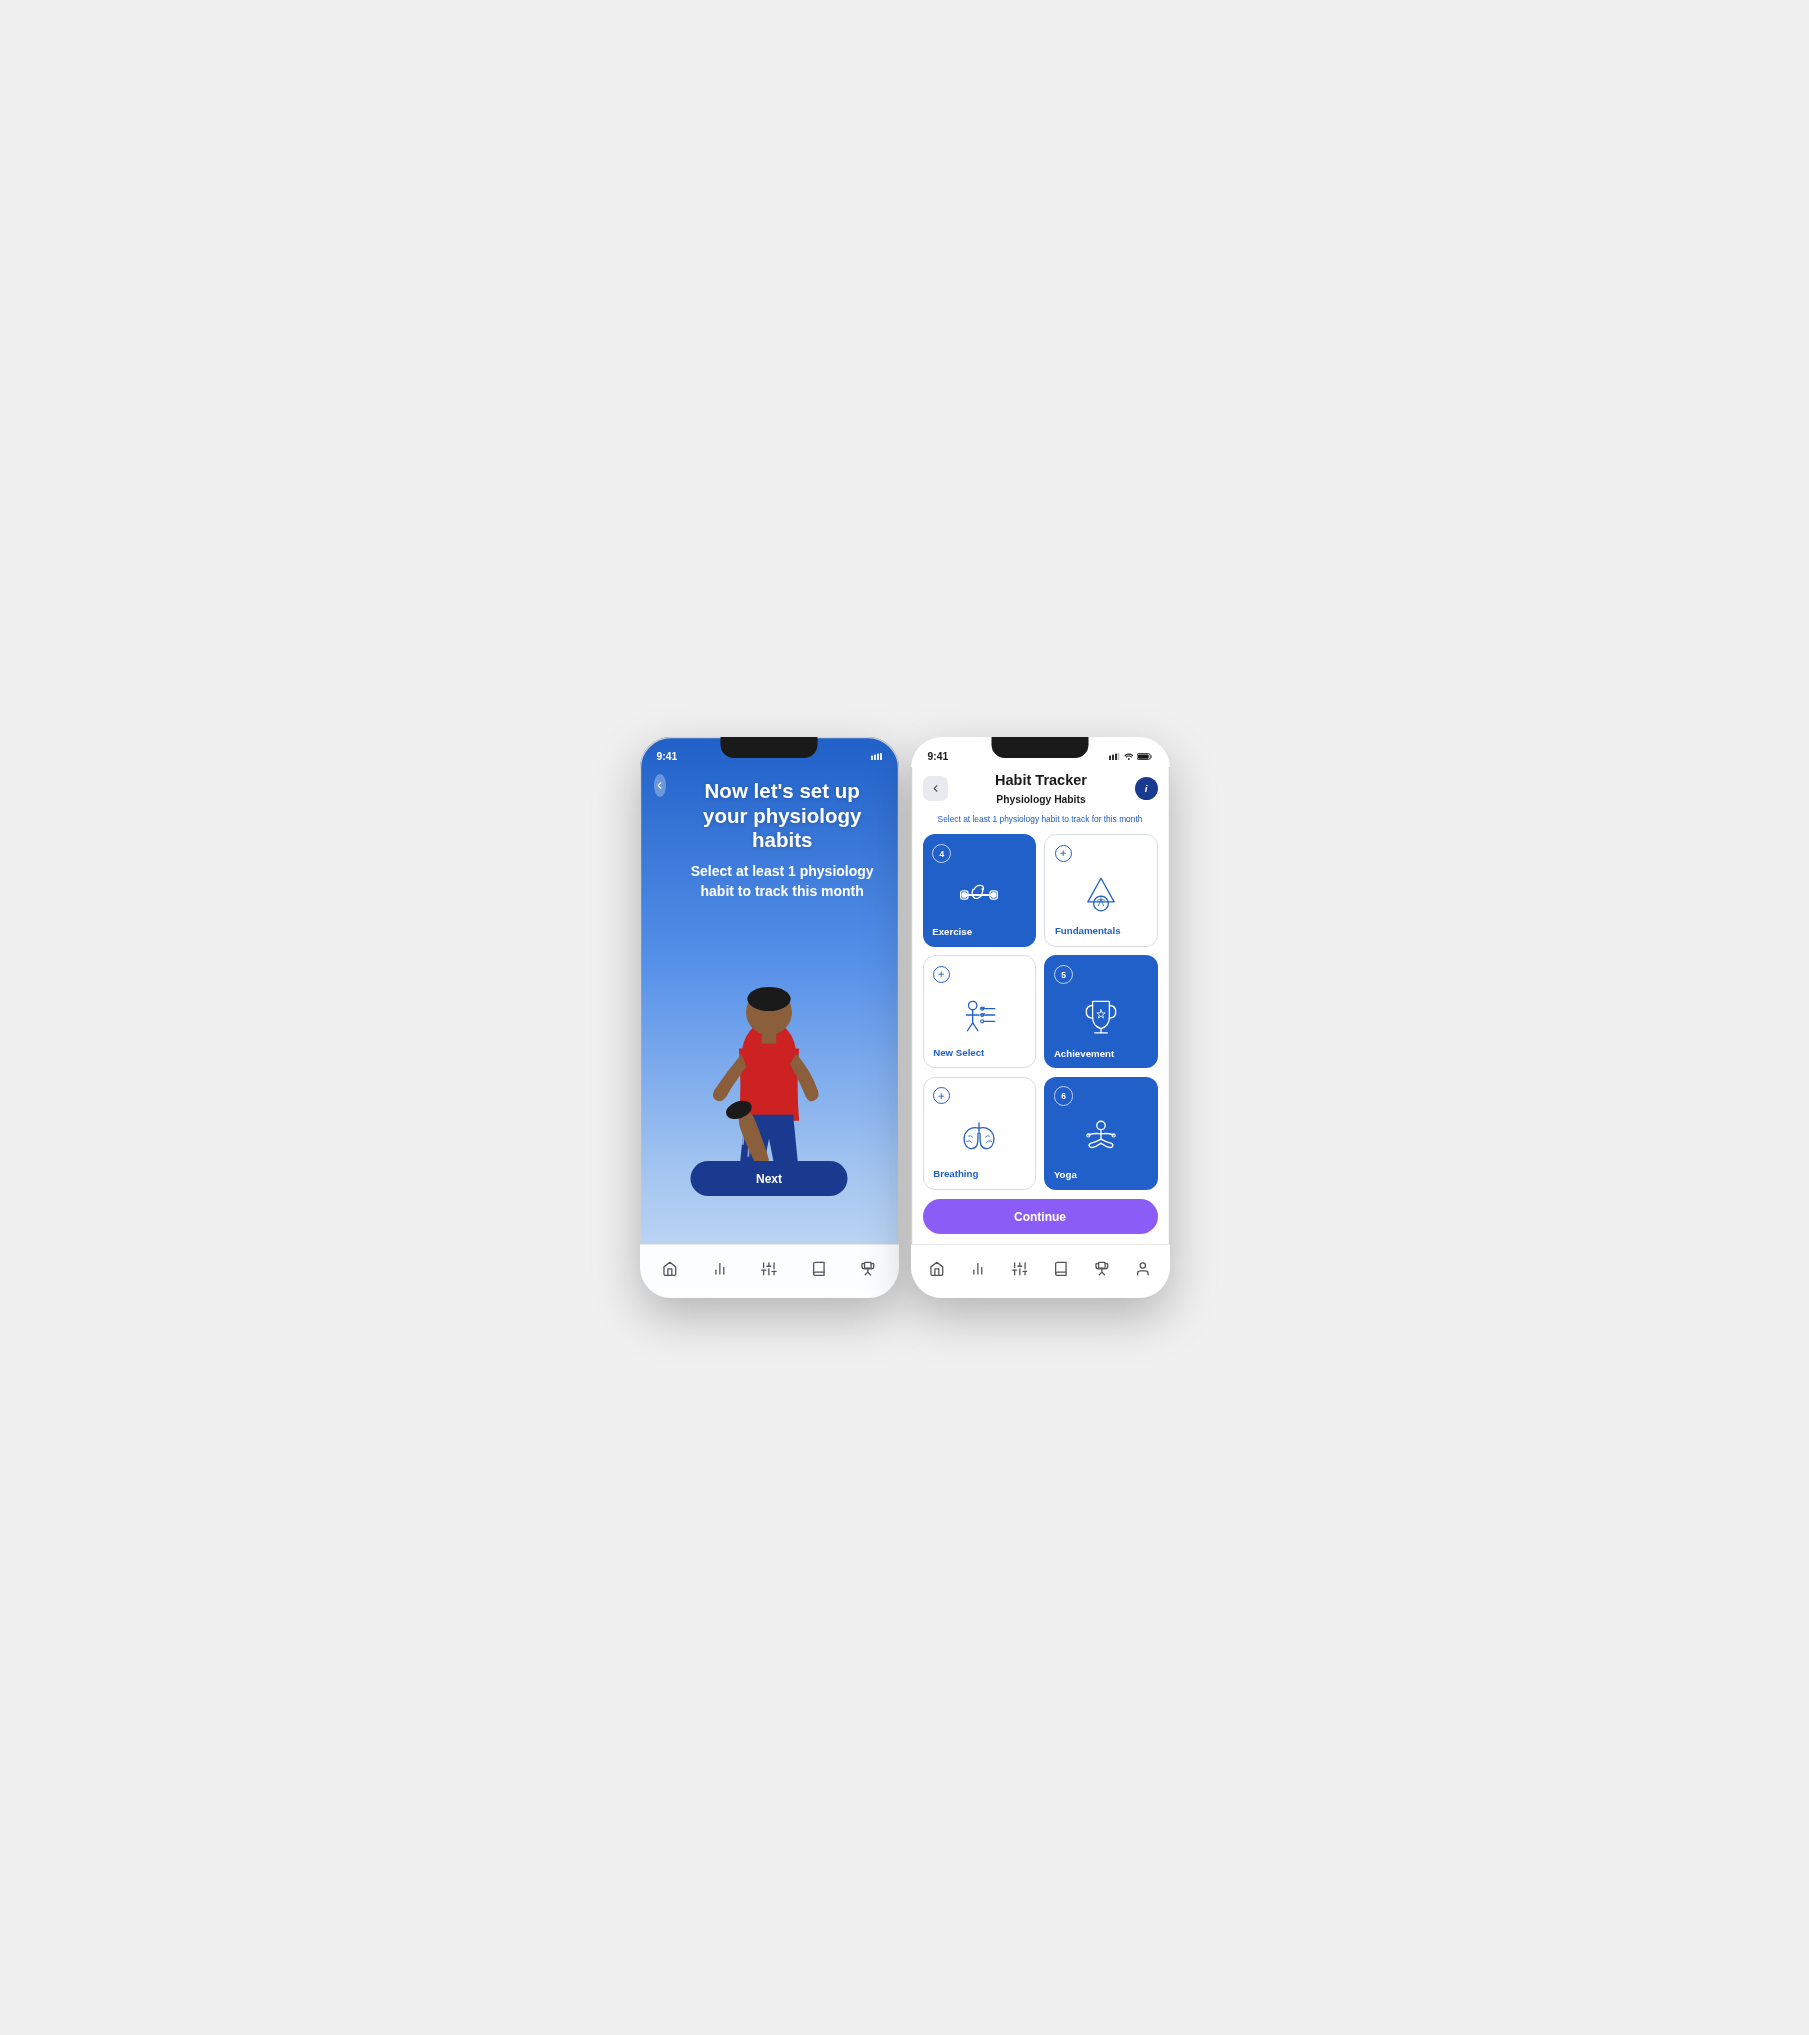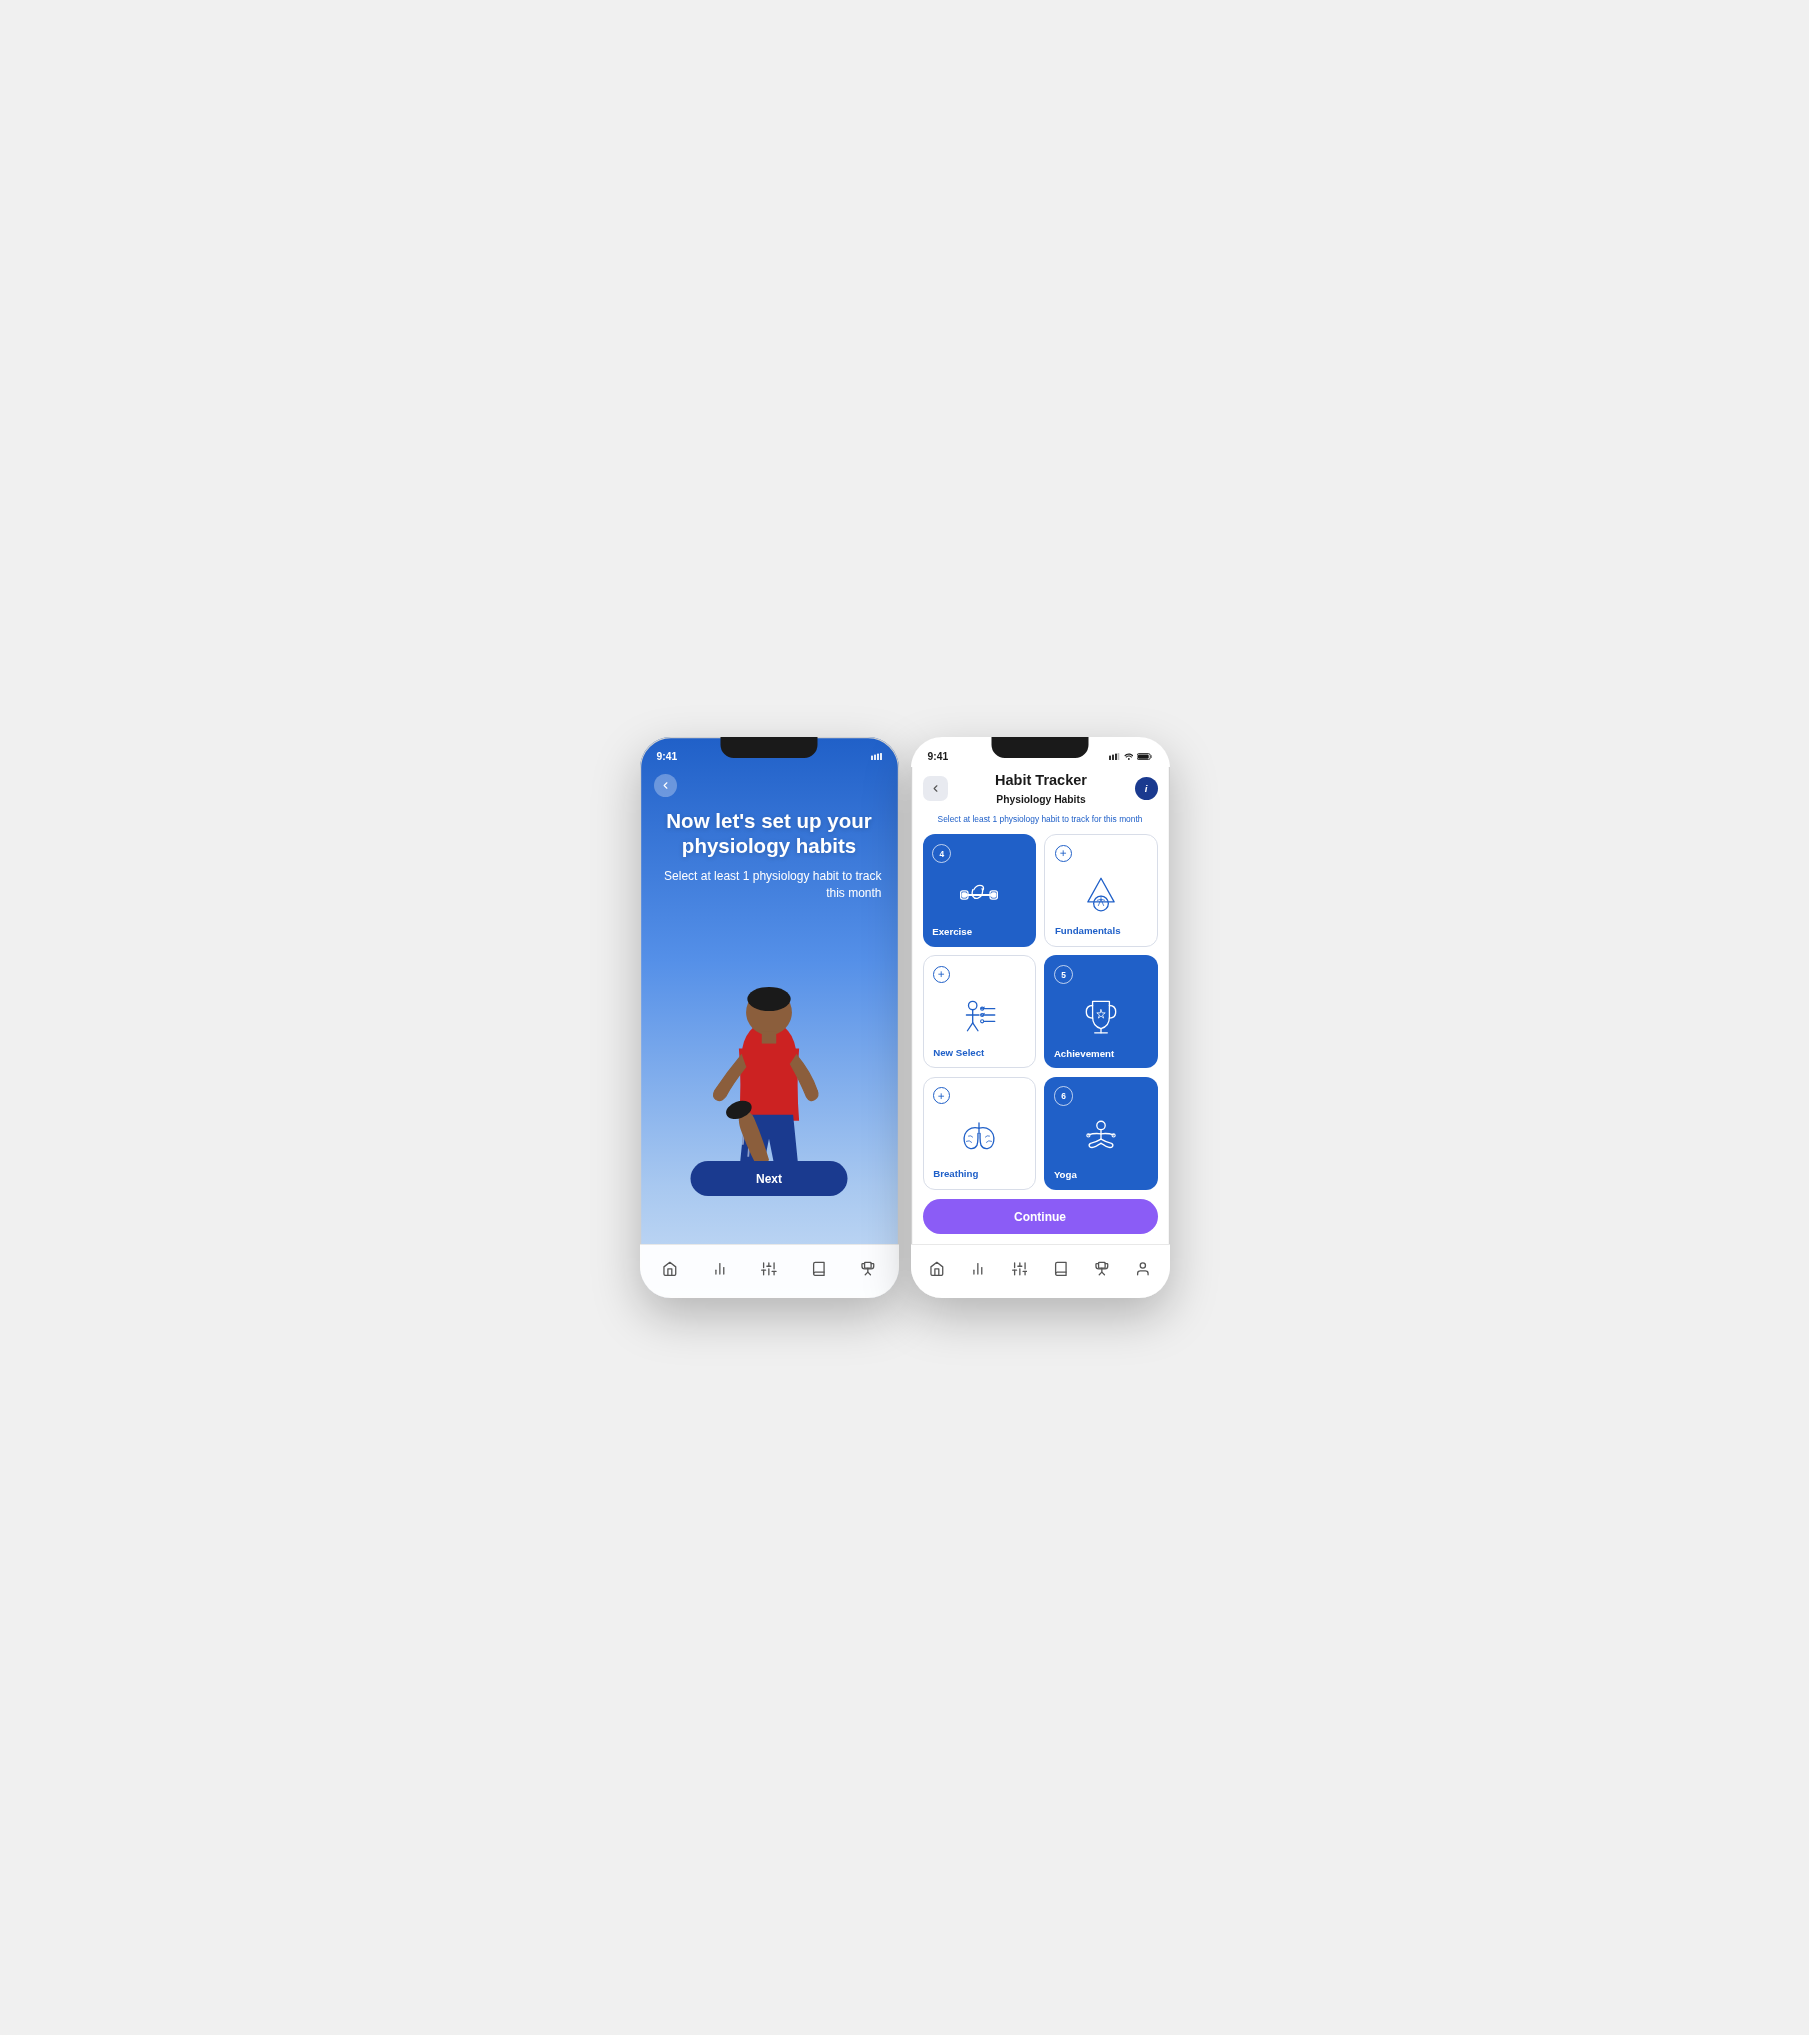--- a/index.html
+++ b/index.html
@@ -76,21 +76,20 @@
     
     .phone-1 {
       background: linear-gradient(180deg, #2060c8 0%, #5590e8 40%, #a8c8f0 80%, #c8ddf5 100%);
     }
 
     .phone-1 .status-bar .time { color: #fff; }
 
     .phone-1-content {
       flex: 1;
       display: flex;
-      flex-direction: column;
       position: relative;
       overflow: hidden;
     }
 
     .back-btn-white {
       width: 23px; height: 23px;
       border-radius: 50%;
       background: rgba(255,255,255,0.3);
       display: flex; align-items: center; justify-content: center;
       margin: 7.2px 0 0 14.5px;
@@ -107,26 +106,25 @@
 
     .phone-1-text h1 {
       font-size: 20.5px;
       font-weight: 800;
       color: #fff;
       line-height: 1.2;
       text-shadow: 0 1.2px 4.8px rgba(0,0,0,0.2);
     }
 
     .phone-1-text p {
-      font-size: 12px;
+      font-size: 14px;
       color: #fff;
       margin-top: 9.7px;
-      font-weight: 400;
+      font-weight: 700;
       line-height: 1.4;
-      text-align: right;
     }
 
     
     .next-btn {
       position: absolute;
       bottom: 48px;
       left: 50%;
       transform: translateX(-50%);
       width: 157px;
       height: 35px;

